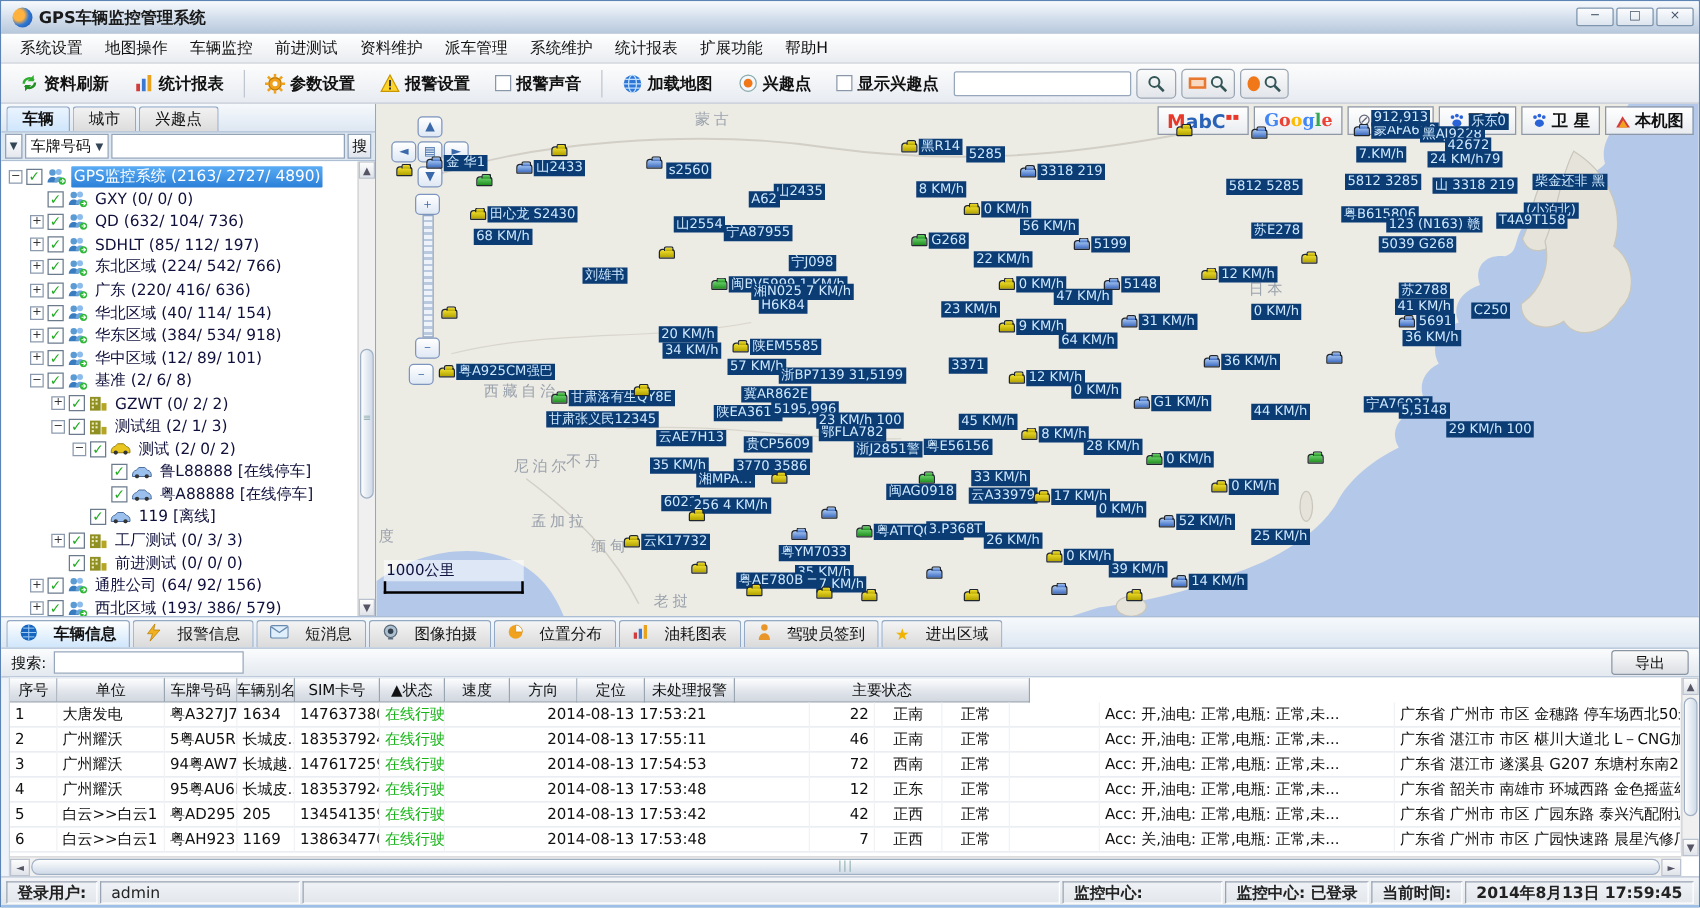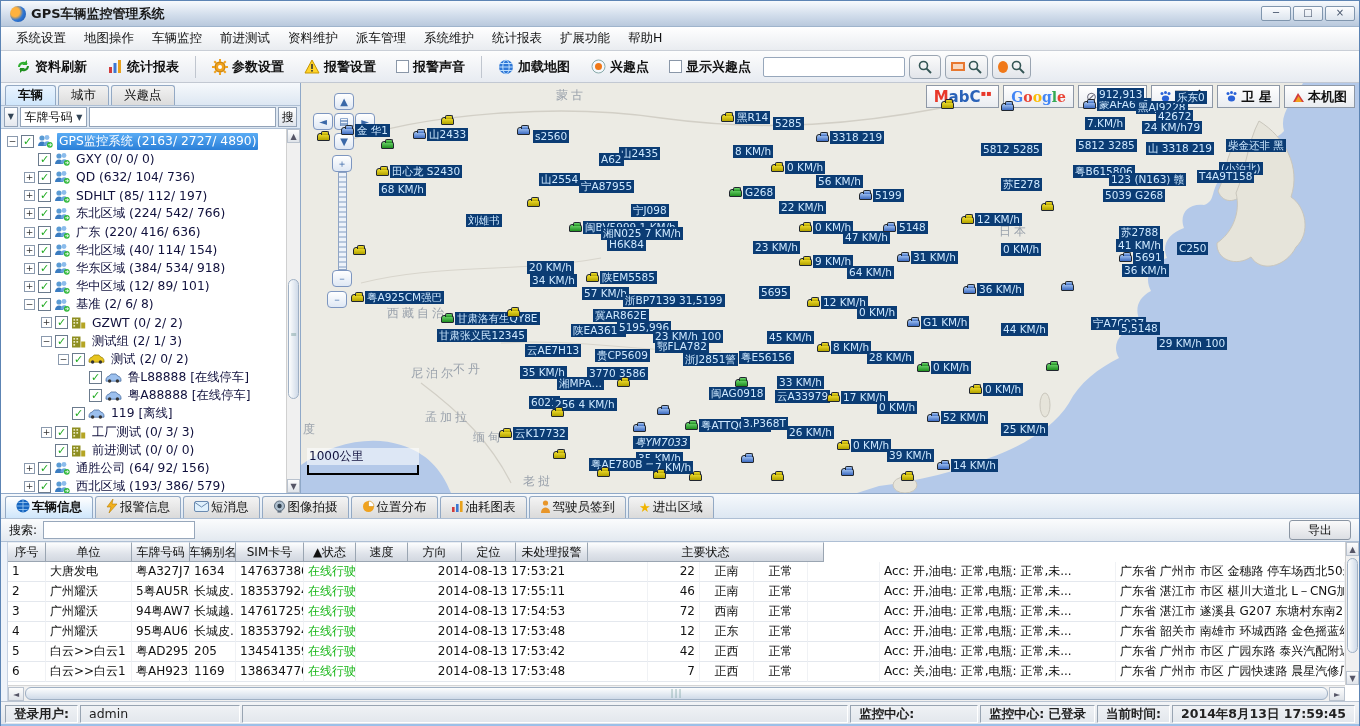--- a/index.html
+++ b/index.html
@@ -72,21 +72,21 @@
   .panbtn { position:absolute; width:20px; height:17px; border:1px solid #7d96c0; border-radius:4px; background:linear-gradient(#ffffff,#dfe8f4); color:#3a68a8; font-size:10px; text-align:center; line-height:15px; }
   .zoomctl { position:absolute; left:30px; top:72px; width:22px; }
   .ztrack { margin:0 auto; width:9px; height:98px; border:1px solid #8fa4c4; background:repeating-linear-gradient(#eef3fa 0 3px, #b8c8de 3px 5px); }
   .scalebox { position:absolute; left:6px; bottom:18px; }
   .scale-text { font-size:12px; color:#10103c; background:rgba(255,255,255,.55); padding:0 2px; }
   .scale-line { width:112px; height:10px; border-left:2px solid #000; border-bottom:2px solid #000; border-right:2px solid #000; }
 
   
   .bottom { flex:0 0 208px; border-top:1px solid #8fa8c8; display:flex; flex-direction:column; background:#eef3fa; }
   .btabs { height:24px; display:flex; gap:2px; padding:2px 4px 0 4px; background:linear-gradient(#f6f9fc,#dde7f2); flex:0 0 auto;}
-  .btab { display:flex; align-items:center; gap:2px; padding:1px 10px; border:1px solid #93a9c4; border-bottom:none; border-radius:3px 3px 0 0; background:linear-gradient(#f4f4f4,#dadada); font-size:12.5px; }
+  .btab { display:flex; align-items:center; gap:13px; padding:1px 10px; border:1px solid #93a9c4; border-bottom:none; border-radius:3px 3px 0 0; background:linear-gradient(#f4f4f4,#dadada); font-size:12.5px;font-family:Liberation Serif, serif; }
   .btab.active { background:linear-gradient(#ffffff,#cfe6fb); font-weight:bold; }
   .filter { height:24px; display:flex; align-items:center; background:linear-gradient(#fbfcfd,#e3e9f0); border-top:1px solid #aebfd4; border-bottom:1px solid #aebfd4; padding:0 8px; gap:6px; flex:0 0 auto;}
   .filter input { width:152px; height:18px; border:1px solid #97a7bb; background:#fff; }
   .summary { font-size:12.5px; margin-left:10px; }
   .summary .num { color:#2a4fd0; }
   .export { margin-left:auto; width:62px; height:20px; border:1px solid #8a95a3; border-radius:3px; background:linear-gradient(#fafafa,#dcdfe4); text-align:center; line-height:18px; }
   .tablewrap { flex:1; position:relative; background:#fff; margin:0 0 0 6px; border-left:1px solid #c6d2e2; overflow:hidden;}
   .thead { display:flex; height:20px; }
   .th { border-right:1px solid #9aa5b2; border-bottom:1px solid #9aa5b2; border-top:1px solid #e8ecf2; background:linear-gradient(#fcfdfe,#dfe3ea 60%,#d2d8e0); font-size:12px; display:flex; align-items:center; justify-content:center; flex:0 0 auto; overflow:hidden; white-space:nowrap;}
   .trowd { display:flex; height:20px; }
@@ -761,21 +761,21 @@
           <span class="car car-g"></span>
           <span class="mlabel">粤ATTQ056 B</span>
         </div>
         <div class="marker" style="left: 440px; top: 334px;">
           <span class="mlabel">3.P368T</span>
         </div>
         <div class="marker" style="left: 198px; top: 344px;">
           <span class="car car-y"></span>
           <span class="mlabel">云K17732</span>
         </div>
-        <div class="marker" style="left: 332px; top: 353px; font-style: italic;">
+        <div class="marker" style="left: 322px; top: 353px;">
           <span class="mlabel">粤YM7033</span>
         </div>
         <div class="marker" style="left: 335px; top: 369px;">
           <span class="mlabel">35 KM/h</span>
         </div>
         <div class="marker" style="left: 288px; top: 375px;">
           <span class="mlabel">粤AE780B 一</span>
         </div>
         <div class="marker" style="left: 352px; top: 378px;">
           <span class="mlabel">7 KM/h</span>
@@ -902,21 +902,21 @@
           <span class="mlabel">9 KM/h</span>
         </div>
         <div class="marker" style="left: 546px; top: 183px;">
           <span class="mlabel">64 KM/h</span>
         </div>
         <div class="marker" style="left: 596px; top: 168px;">
           <span class="car car-b"></span>
           <span class="mlabel">31 KM/h</span>
         </div>
         <div class="marker" style="left: 458px; top: 203px;">
-          <span class="mlabel">5695</span>
+          <span class="mlabel">3371</span>
         </div>
         <div class="marker" style="left: 506px; top: 213px;">
           <span class="car car-y"></span>
           <span class="mlabel">12 KM/h</span>
         </div>
         <div class="marker" style="left: 556px; top: 223px;">
           <span class="mlabel">0 KM/h</span>
         </div>
         <div class="marker" style="left: 606px; top: 233px;">
           <span class="car car-b"></span>

